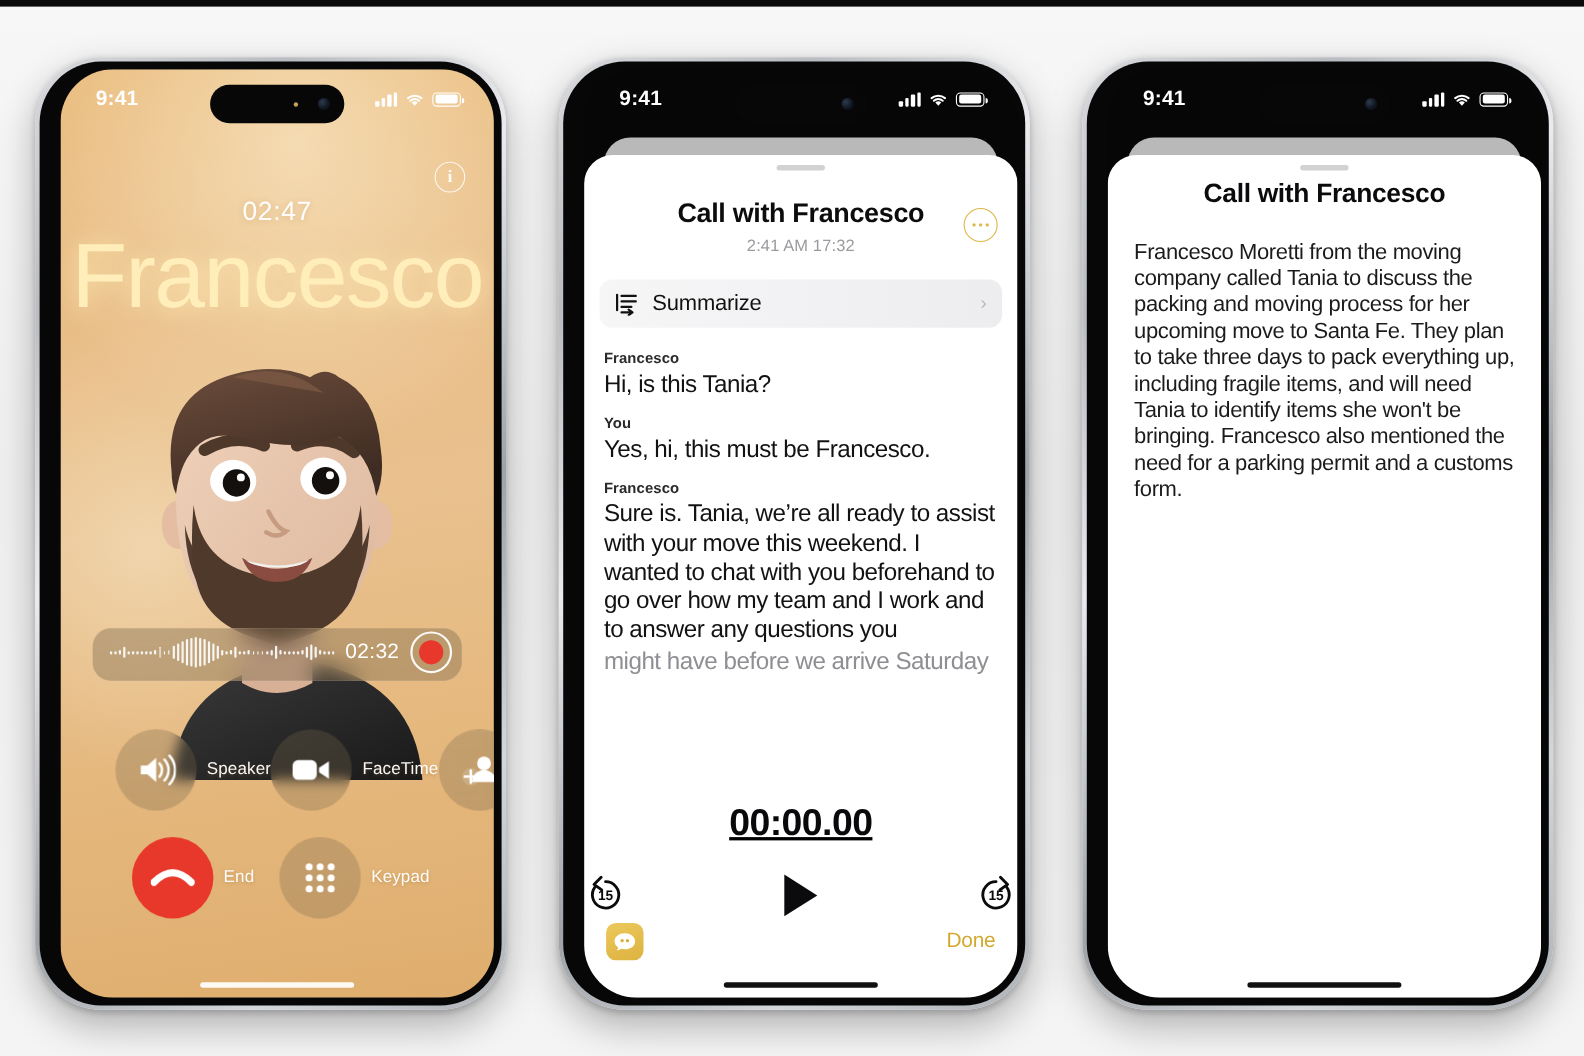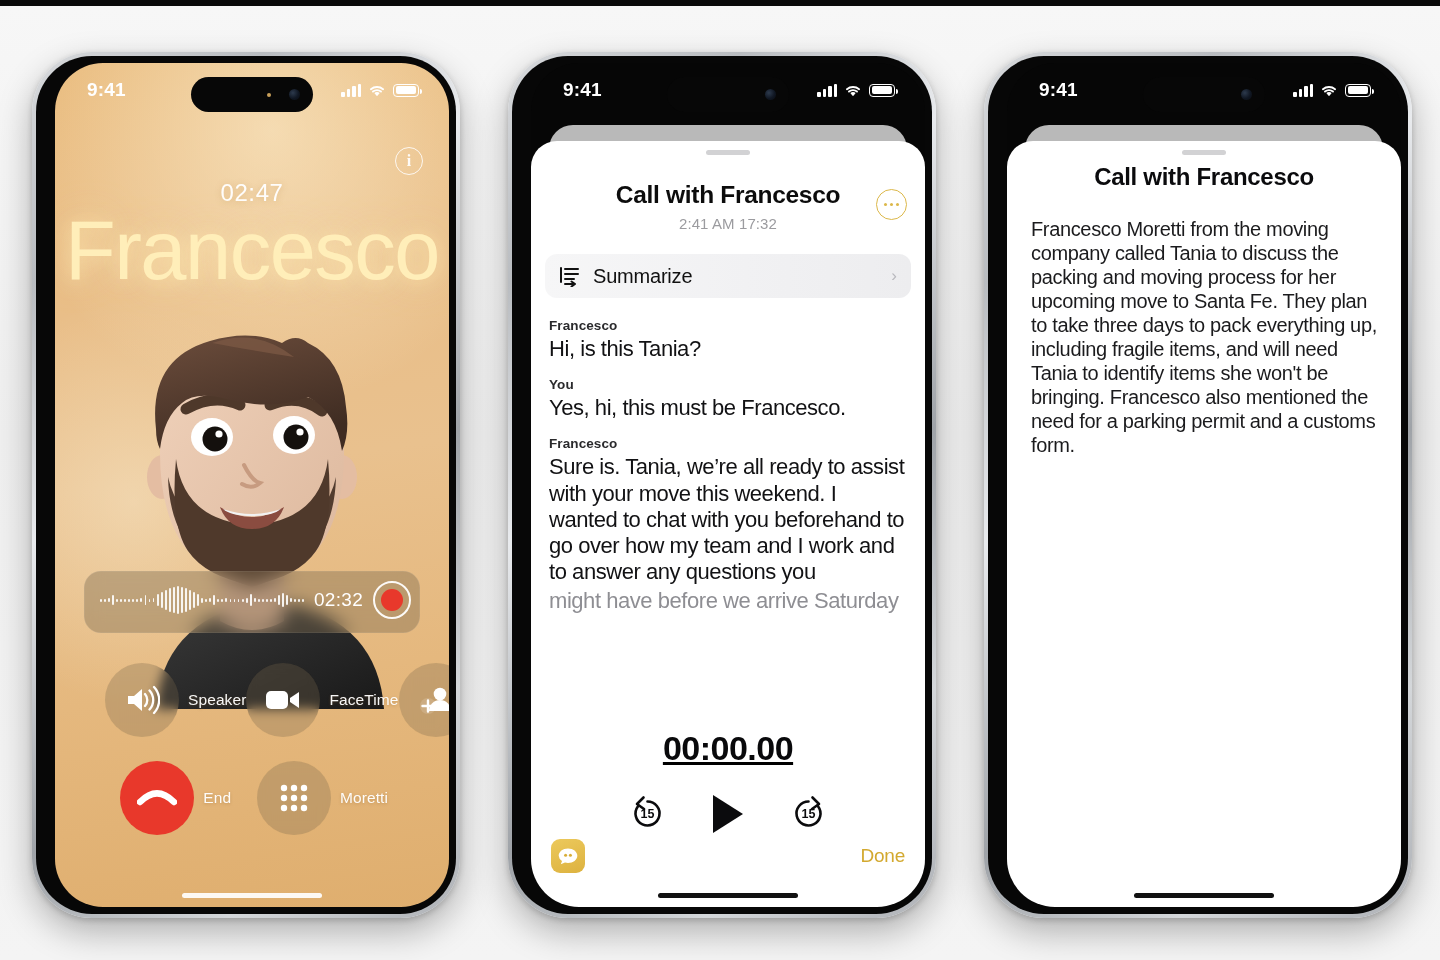--- a/index.html
+++ b/index.html
@@ -65,21 +65,21 @@
               text-shadow:0 1px 6px rgba(180,130,60,.35); }
   .p1-name { position:absolute; top:140px; left:0; right:0; text-align:center;
              color:#ffeeb9; font-size:83px; font-weight:400; letter-spacing:-1.5px; z-index:20;
              text-shadow:0 2px 18px rgba(255,235,180,.65), 0 0 40px rgba(255,230,170,.45); }
 
   
   .memoji { position:absolute; left:50%; top:246px; transform:translateX(-50%);
             width:272px; height:400px; z-index:15; }
 
   
-  .rec-pill { position:absolute; left:29px; right:29px; top:508px; height:62px; border-radius:17px;
+  .rec-pill { position:absolute; left:29px; right:29px; top:508px; height:48px; border-radius:17px;
               background:rgba(122,104,78,.40); backdrop-filter:blur(9px);
               display:flex; align-items:center; padding:0 9px 4px 16px; gap:10px; z-index:22;
               box-shadow:inset 0 0 0 .5px rgba(255,255,255,.13); }
   .wave { flex:1; height:30px; display:flex; align-items:center; gap:2.2px; overflow:hidden; }
   .wave i { display:block; width:1.9px; border-radius:1px; background:rgba(255,255,255,.9); }
   .rec-time { color:#fff; font-size:19px; letter-spacing:.3px; }
   .rec-btn { width:38px;height:38px;border-radius:50%;border:2px solid rgba(255,255,255,.95);
              display:flex;align-items:center;justify-content:center;flex:none; }
   .rec-btn b { display:block; width:22px;height:22px;border-radius:50%;background:#e8382b; }
 
@@ -119,21 +119,21 @@
   .chev { color:#b9b9be; font-size:17px; }
 
   .transcript { padding:20px 18px 0; }
   .t-spk { font-size:13.5px; font-weight:bold; color:#2a2a2c; letter-spacing:.1px; }
   .t-txt { font-size:22px; line-height:1.19; color:#121214; letter-spacing:-.45px; margin-top:3px; }
   .t-blk { margin-bottom:15px; }
   .t-fade { color:#8e8e93; }
 
   .player { position:absolute; left:0; right:0; top:588px; text-align:center;text-decoration:underline; }
   .p-time { font-size:34px; font-weight:bold; letter-spacing:-.5px; color:#09090b; }
-  .p-ctrls { margin-top:26px; display:flex; align-items:center; justify-content:center; gap:46px; }
+  .p-ctrls { margin-top:26px; display:flex; align-items:center; justify-content:space-between; gap:46px; }
   .skip { width:39px;height:39px; position:relative; }
   .skip span { position:absolute; inset:0; display:flex; align-items:center; justify-content:center;
                font-size:12.5px; font-weight:bold; color:#0b0b0d; }
   .playtri { width:0;height:0; border-left:30px solid #0b0b0d;
              border-top:19px solid transparent; border-bottom:19px solid transparent; }
 
   .p2-foot { position:absolute; left:0; right:0; bottom:34px; padding:0 20px;
              display:flex; align-items:center; justify-content:space-between; }
   .msg-icon { width:34px;height:34px;border-radius:9px;
               background:linear-gradient(160deg,#ecc95c,#ddb23f); display:flex;align-items:center;justify-content:center; }
@@ -349,21 +349,21 @@
                 <circle cx="15" cy="5" r="3.2"></circle>
                 <circle cx="25" cy="5" r="3.2"></circle>
               <circle cx="5" cy="15" r="3.2"></circle>
                 <circle cx="15" cy="15" r="3.2"></circle>
                 <circle cx="25" cy="15" r="3.2"></circle>
               <circle cx="5" cy="25" r="3.2"></circle>
                 <circle cx="15" cy="25" r="3.2"></circle>
                 <circle cx="25" cy="25" r="3.2"></circle>
             </svg>
           </div>
-          <div class="lbl">Moretti</div>
+          <div class="lbl">Keypad</div>
         </div>
       </div>
 
       <div class="home-ind" style="background:rgba(255,255,255,.92)"></div>
     </div>
   </div>
 
   <div class="phone" id="p2">
     <div class="frame"></div>
     <div class="bezel"></div>

